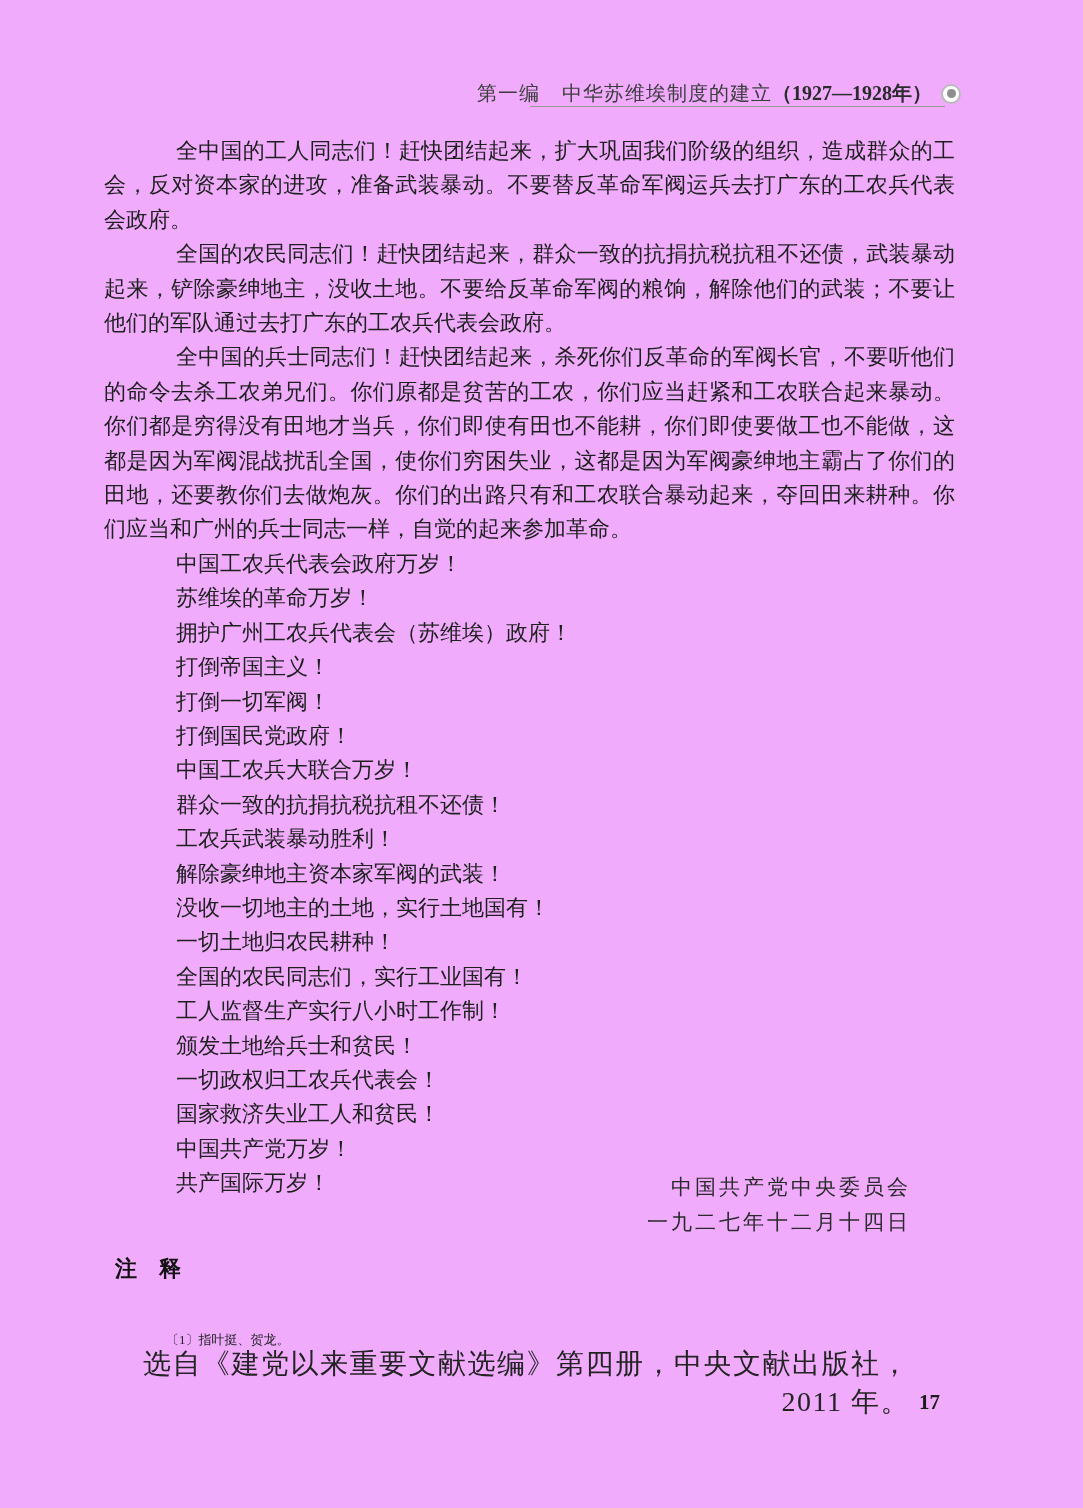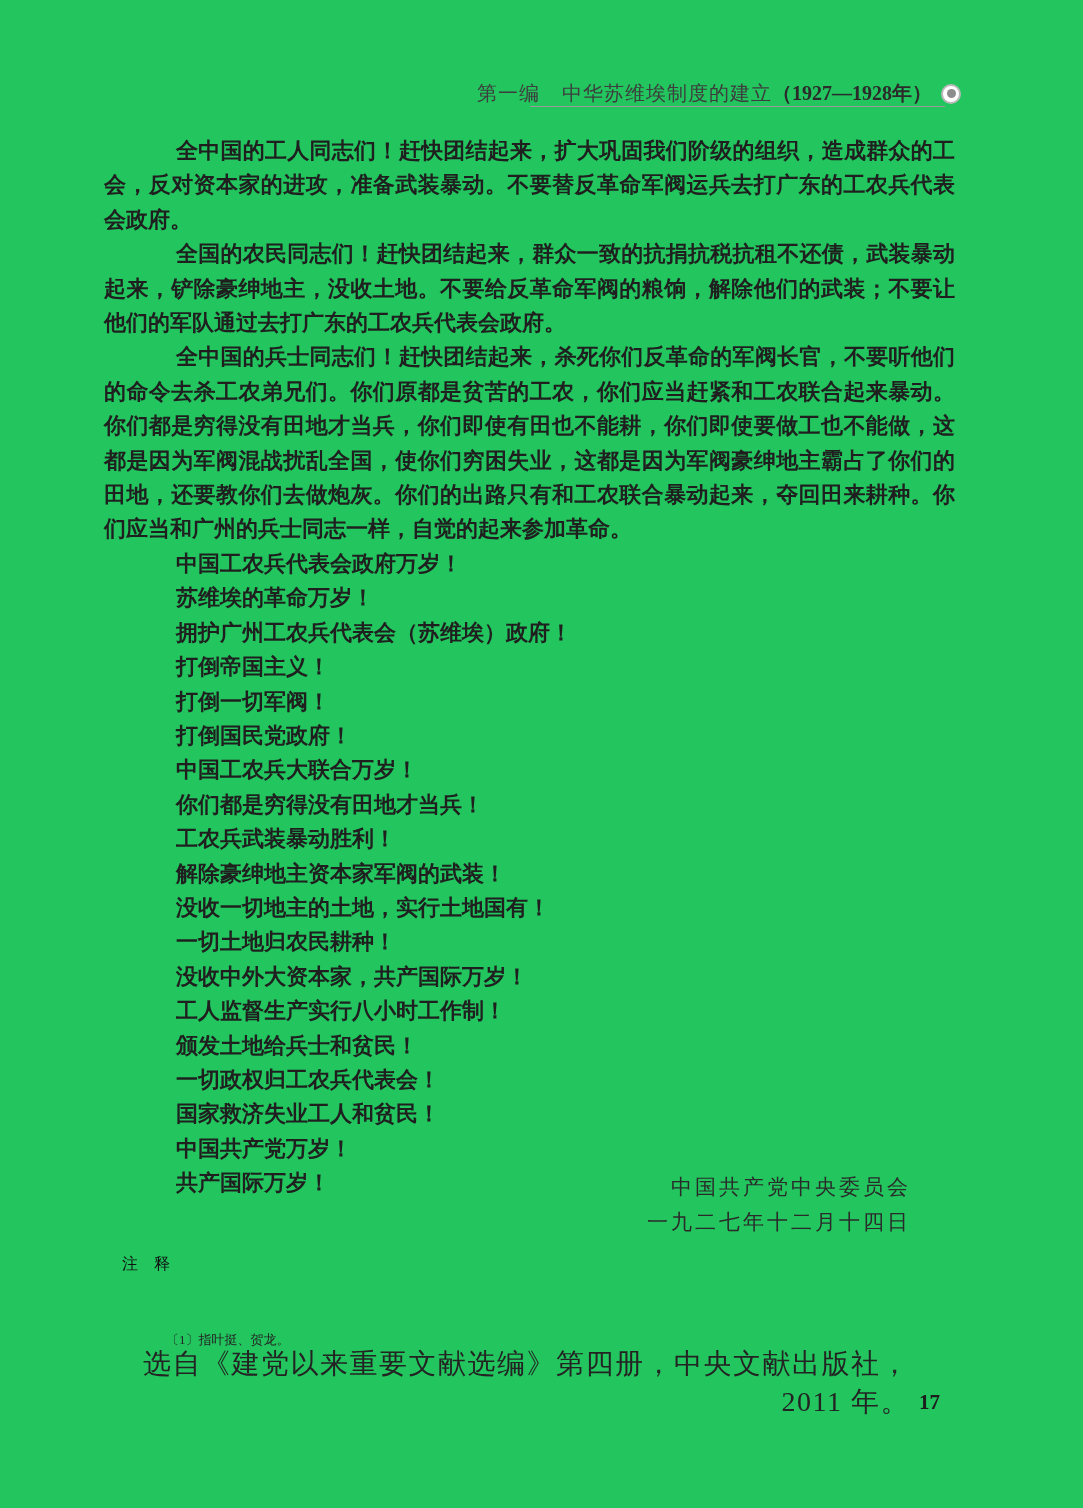--- a/index.html
+++ b/index.html
@@ -1,20 +1,20 @@
 <!DOCTYPE html>
 <html><head>
 <meta charset="utf-8">
 <style>
   html,body { margin:0; padding:0; background:#e8e8e8; }
   .page {
     position:relative;
     width:1083px; height:1508px;
     margin:0 auto;
-    background:#22c55e;
+    background:#f0abfc;
     font-family:"Liberation Serif","DejaVu Serif",serif;
     color:#1f1f1f;
     overflow:hidden;
   }
 
   
   .header-row {
     position:absolute; top:80px; right:122px;
     display:flex; align-items:center;
     font-size:20px; color:#3d3d3d;
@@ -36,38 +36,38 @@
   }
   .header-icon .dot {
     width:9px; height:9px; border-radius:50%;
     background:#8d8d8d;
   }
 
   
   .body-text {
     position:absolute; left:104px; top:134px; width:851px;
     font-size:22px; line-height:34.4px;
-    text-align:justify; text-justify:inter-ideograph;font-weight:bold;
+    text-align:justify; text-justify:inter-ideograph;
   }
   .body-text p { margin:0; text-indent:72px; }
   .slogan { text-indent:72px; }
 
   
   .signature {
     position:absolute; top:1170px; left:104px; width:851px;
     box-sizing:border-box; padding-right:44px;
     text-align:right;
     font-size:21px; line-height:35px; letter-spacing:3px;
     color:#2a2a2a;
   }
 
   
   .notes-heading {
-    position:absolute; top:1254px; left:122px;
-    font-size:16px; font-weight:normal; color:#111;
+    position:absolute; top:1254px; left:115px;
+    font-size:22px; font-weight:bold; color:#111;
     font-family:"Liberation Sans","DejaVu Sans",sans-serif;
   }
   .note-item {
     position:absolute; top:1331px; left:166px;
     font-size:13px; color:#242424;font-family:Liberation Serif, serif;
   }
 
   
   .source-line {
     position:absolute; top:1345px; left:104px; width:806px;
@@ -101,26 +101,26 @@
     <p>全国的农民同志们！赶快团结起来，群众一致的抗捐抗税抗租不还债，武装暴动起来，铲除豪绅地主，没收土地。不要给反革命军阀的粮饷，解除他们的武装；不要让他们的军队通过去打广东的工农兵代表会政府。</p>
     <p>全中国的兵士同志们！赶快团结起来，杀死你们反革命的军阀长官，不要听他们的命令去杀工农弟兄们。你们原都是贫苦的工农，你们应当赶紧和工农联合起来暴动。你们都是穷得没有田地才当兵，你们即使有田也不能耕，你们即使要做工也不能做，这都是因为军阀混战扰乱全国，使你们穷困失业，这都是因为军阀豪绅地主霸占了你们的田地，还要教你们去做炮灰。你们的出路只有和工农联合暴动起来，夺回田来耕种。你们应当和广州的兵士同志一样，自觉的起来参加革命。</p>
 
     <div class="slogan">中国工农兵代表会政府万岁！</div>
     <div class="slogan">苏维埃的革命万岁！</div>
     <div class="slogan">拥护广州工农兵代表会（苏维埃）政府！</div>
     <div class="slogan">打倒帝国主义！</div>
     <div class="slogan">打倒一切军阀！</div>
     <div class="slogan">打倒国民党政府！</div>
     <div class="slogan">中国工农兵大联合万岁！</div>
-    <div class="slogan">你们都是穷得没有田地才当兵！</div>
+    <div class="slogan">群众一致的抗捐抗税抗租不还债！</div>
     <div class="slogan">工农兵武装暴动胜利！</div>
     <div class="slogan">解除豪绅地主资本家军阀的武装！</div>
     <div class="slogan">没收一切地主的土地，实行土地国有！</div>
     <div class="slogan">一切土地归农民耕种！</div>
-    <div class="slogan">没收中外大资本家，共产国际万岁！</div>
+    <div class="slogan">全国的农民同志们，实行工业国有！</div>
     <div class="slogan">工人监督生产实行八小时工作制！</div>
     <div class="slogan">颁发土地给兵士和贫民！</div>
     <div class="slogan">一切政权归工农兵代表会！</div>
     <div class="slogan">国家救济失业工人和贫民！</div>
     <div class="slogan">中国共产党万岁！</div>
     <div class="slogan">共产国际万岁！</div>
   </div>
 
   <div class="signature">
     <div>中国共产党中央委员会</div>

